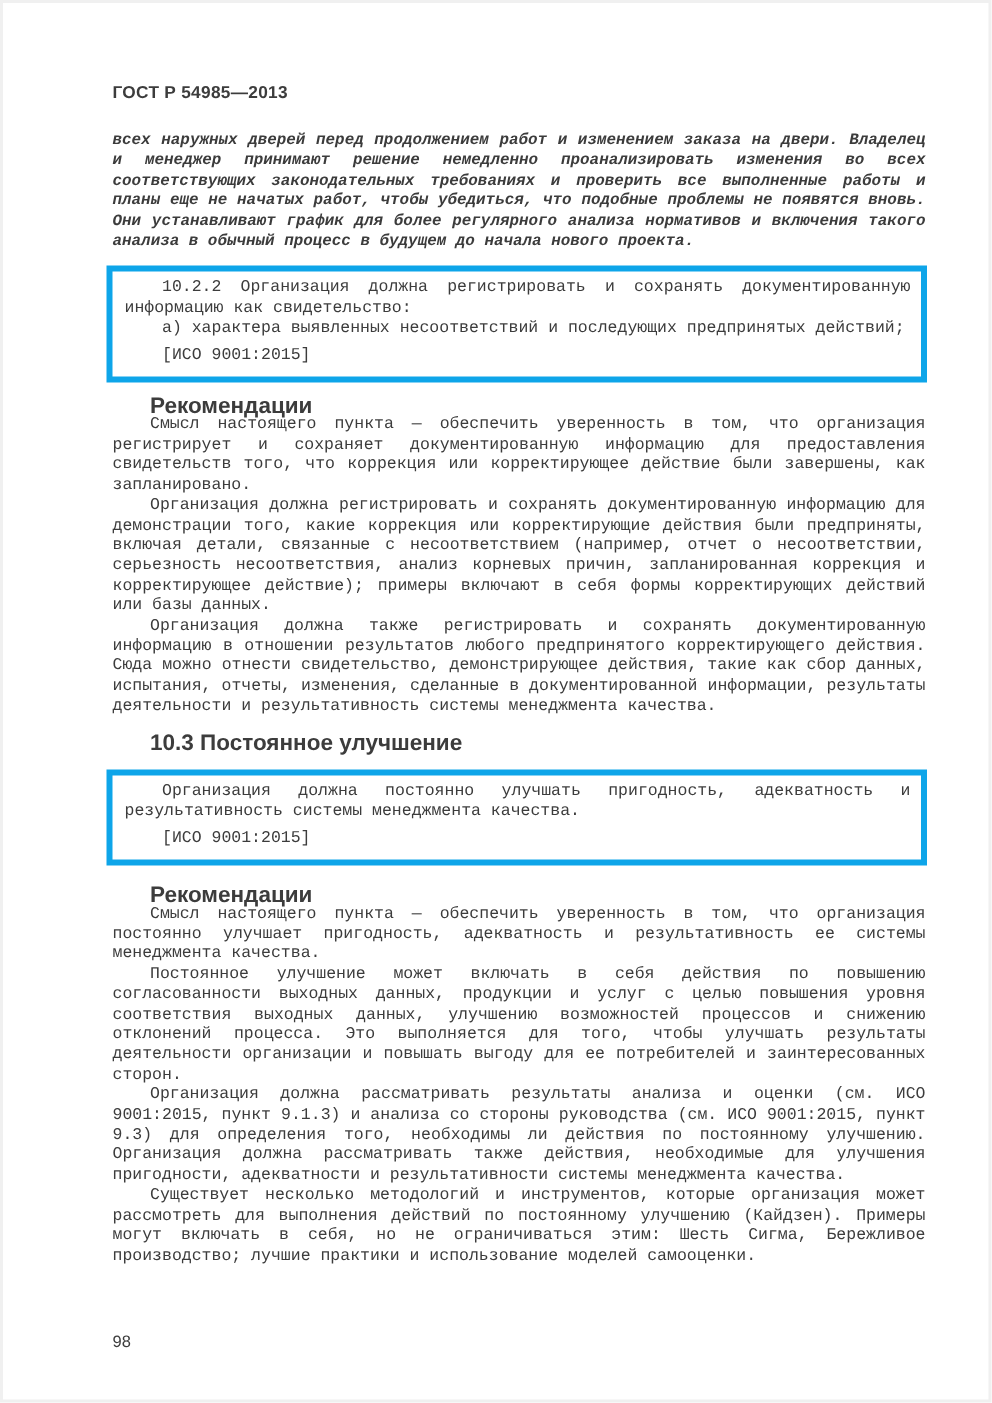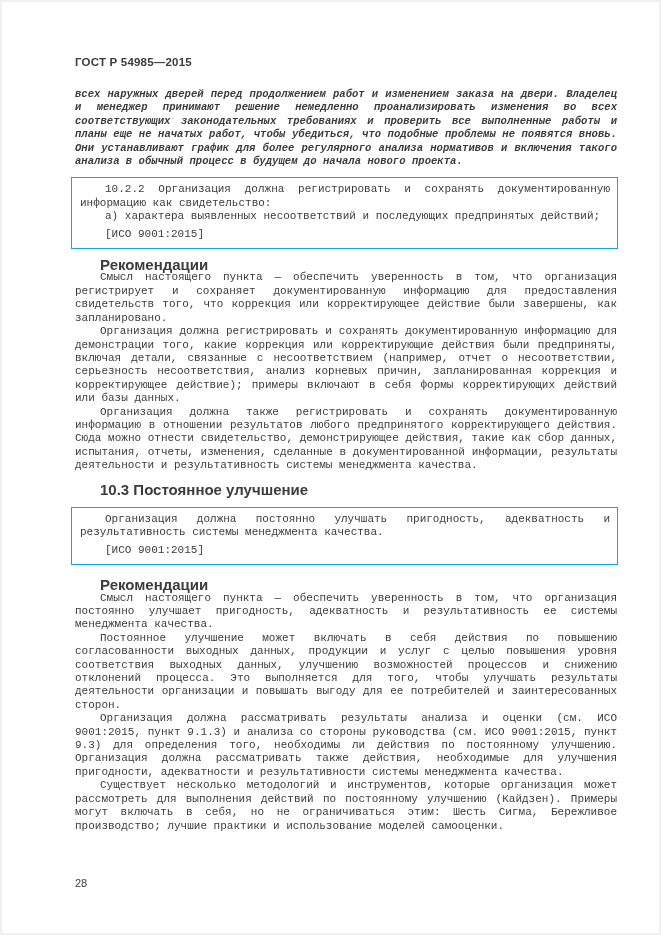--- a/index.html
+++ b/index.html
@@ -30,21 +30,21 @@
   }
   .content p { text-indent: 25px; font-family: Liberation Mono, monospace; }
   .intro {
     margin-top: 20px;
     font-weight: bold;
     font-style: italic;
     font-size: 10.6px;
     text-indent: 0 !important;
   }
   .quote-box {
-    border: 1px solid #0ea5e9;
+    border: 4px solid #0ea5e9;
     margin-left: -4px;
     margin-right: -1px;
     padding: 5px 7px 7px 8px;
   }
   .quote-box.first { margin-top: 9px; }
   .quote-box.second { margin-top: 11px; }
   .quote-box .source { margin-top: 4px; }
   .rec-heading {
     font-size: 15px;
     font-weight: bold;
@@ -63,21 +63,21 @@
     margin-top: 44px;
     font-size: 11px;
     text-align: left;
   }
 </style>
 </head>
 <body>
 
 <div class="page">
 
-  <div class="doc-header">ГОСТ Р 54985—2015</div>
+  <div class="doc-header">ГОСТ Р 54985—2013</div>
 
   <div class="content">
 
     <p class="intro">всех наружных дверей перед продолжением работ и изменением заказа на двери. Владелец и менеджер принимают решение немедленно проанализировать изменения во всех соответствующих законодательных требованиях и проверить все выполненные работы и планы еще не начатых работ, чтобы убедиться, что подобные проблемы не появятся вновь. Они устанавливают график для более регулярного анализа нормативов и включения такого анализа в обычный процесс в будущем до начала нового проекта.</p>
 
     <div class="quote-box first">
       <p>10.2.2 Организация должна регистрировать и сохранять документированную информацию как свидетельство:</p>
       <p>a) характера выявленных несоответствий и последующих предпринятых действий;</p>
       <p class="source">[ИСО 9001:2015]</p>
     </div>
@@ -93,16 +93,16 @@
       <p>Организация должна постоянно улучшать пригодность, адекватность и результативность системы менеджмента качества.</p>
       <p class="source">[ИСО 9001:2015]</p>
     </div>
 
     <h3 class="rec-heading second">Рекомендации</h3>
     <p>Смысл настоящего пункта — обеспечить уверенность в том, что организация постоянно улучшает пригодность, адекватность и результативность ее системы менеджмента качества.</p>
     <p>Постоянное улучшение может включать в себя действия по повышению согласованности выходных данных, продукции и услуг с целью повышения уровня соответствия выходных данных, улучшению возможностей процессов и снижению отклонений процесса. Это выполняется для того, чтобы улучшать результаты деятельности организации и повышать выгоду для ее потребителей и заинтересованных сторон.</p>
     <p>Организация должна рассматривать результаты анализа и оценки (см. ИСО 9001:2015, пункт 9.1.3) и анализа со стороны руководства (см. ИСО 9001:2015, пункт 9.3) для определения того, необходимы ли действия по постоянному улучшению. Организация должна рассматривать также действия, необходимые для улучшения пригодности, адекватности и результативности системы менеджмента качества.</p>
     <p>Существует несколько методологий и инструментов, которые организация может рассмотреть для выполнения действий по постоянному улучшению (Кайдзен). Примеры могут включать в себя, но не ограничиваться этим: Шесть Сигма, Бережливое производство; лучшие практики и использование моделей самооценки.</p>
 
-    <div class="page-number">28</div>
+    <div class="page-number">98</div>
 
   </div>
 </div>
 
 </body></html>

